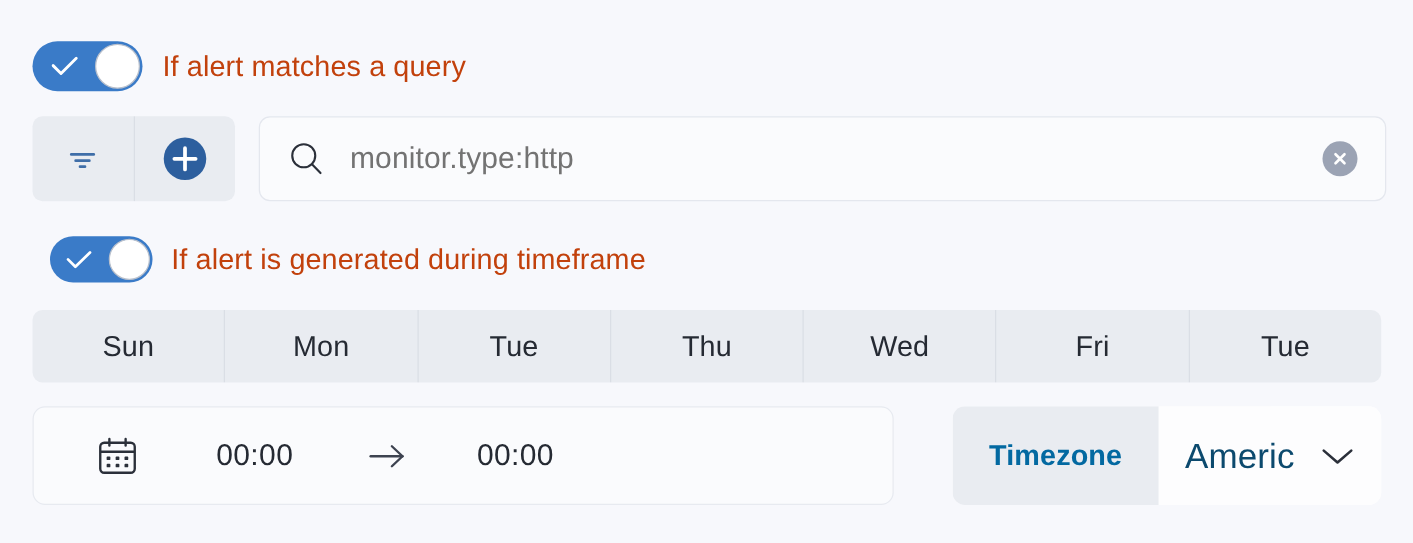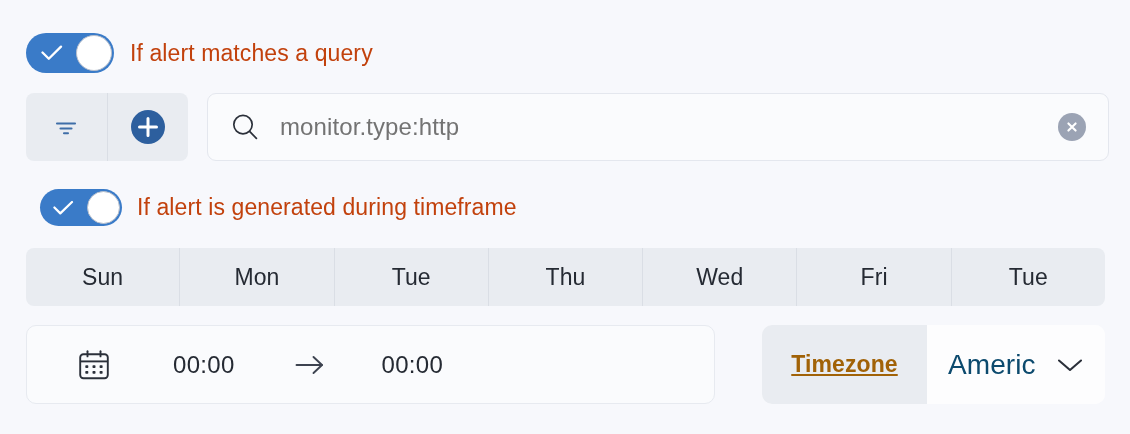--- a/index.html
+++ b/index.html
@@ -219,23 +219,22 @@
   }
   .tz-label {
     width: 165px;
     flex: none;
     background: #e9ecf1;
     display: flex;
     align-items: center;
     justify-content: center;
     font-size: 23px;
     font-weight: bold;
-    color: #a16207;
-    letter-spacing: 0.1px;
-    text-decoration: underline;
+    color: #0369a1;
+    letter-spacing: 0.1px;
   }
   .tz-value {
     flex: 1 1 auto;
     display: flex;
     align-items: center;
     background: #fdfdfe;
     position: relative;
     overflow: hidden;
     cursor: pointer;
   }

